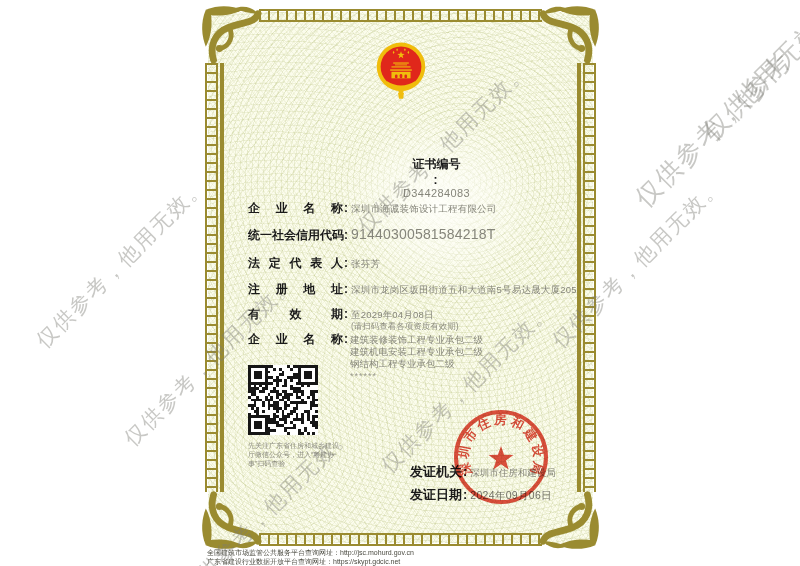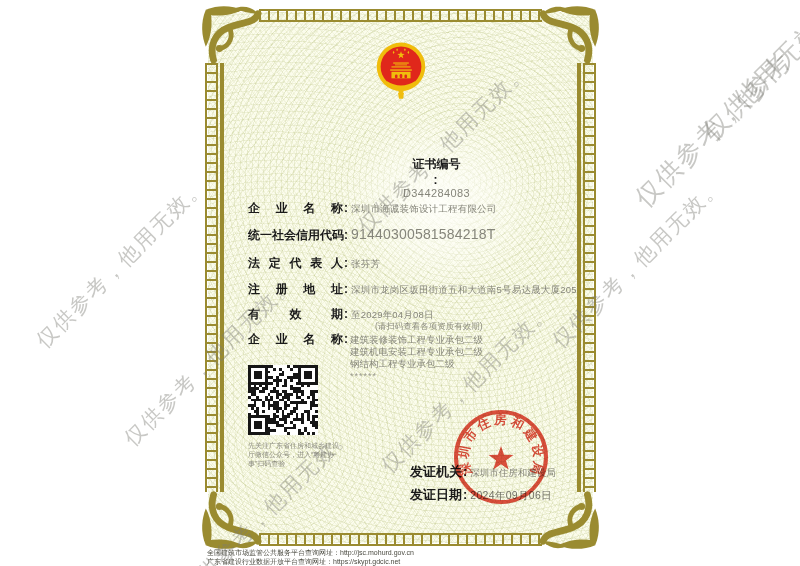--- a/index.html
+++ b/index.html
@@ -53,21 +53,21 @@
   .cn-label,.cn-colon{font-size:12px;font-weight:bold;color:var(--ink);}
   .cn-colon{margin:0 3px 0 1px;}
   .cn-value{font-size:11px;color:var(--val);letter-spacing:.4px;}
 
   .fields{position:absolute;left:45px;top:190px;width:330px;}
   .frow{position:absolute;left:0;display:flex;align-items:baseline;white-space:nowrap;}
   .flabel{font-size:12px;font-weight:bold;color:var(--ink);display:flex;align-items:baseline;}
   .jl{display:inline-block;width:95px;text-align:justify;text-align-last:justify;}
   .colon{margin:0 2px 0 1px;font-weight:bold;}
   .fvalue{font-size:9.5px;color:var(--val);margin-left:1px;letter-spacing:.2px;}
-  .fnote{position:absolute;left:103px;top:124px;font-size:8.5px;color:#8d8d81;margin-left:24px;}
+  .fnote{position:absolute;left:103px;top:124px;font-size:8.5px;color:#8d8d81;}
   .glines{margin-left:0;}
   .gline{font-size:9.5px;color:var(--val);line-height:12.2px;white-space:nowrap;}
   .gstars{font-size:9px;letter-spacing:1px;color:#97978b;line-height:10px;}
 
   .qr-block{position:absolute;left:45px;top:358px;width:100px;}
   .qr{width:70px;height:70px;display:block;shape-rendering:crispEdges;}
   .qr-caption{margin-top:6px;width:96px;font-size:7px;line-height:9px;color:#8a8a7e;}
 
   .issuer-row,.date-row{position:absolute;left:207px;display:flex;align-items:baseline;white-space:nowrap;text-align:center;}
   .issuer-row{top:456px}.date-row{top:479px}

